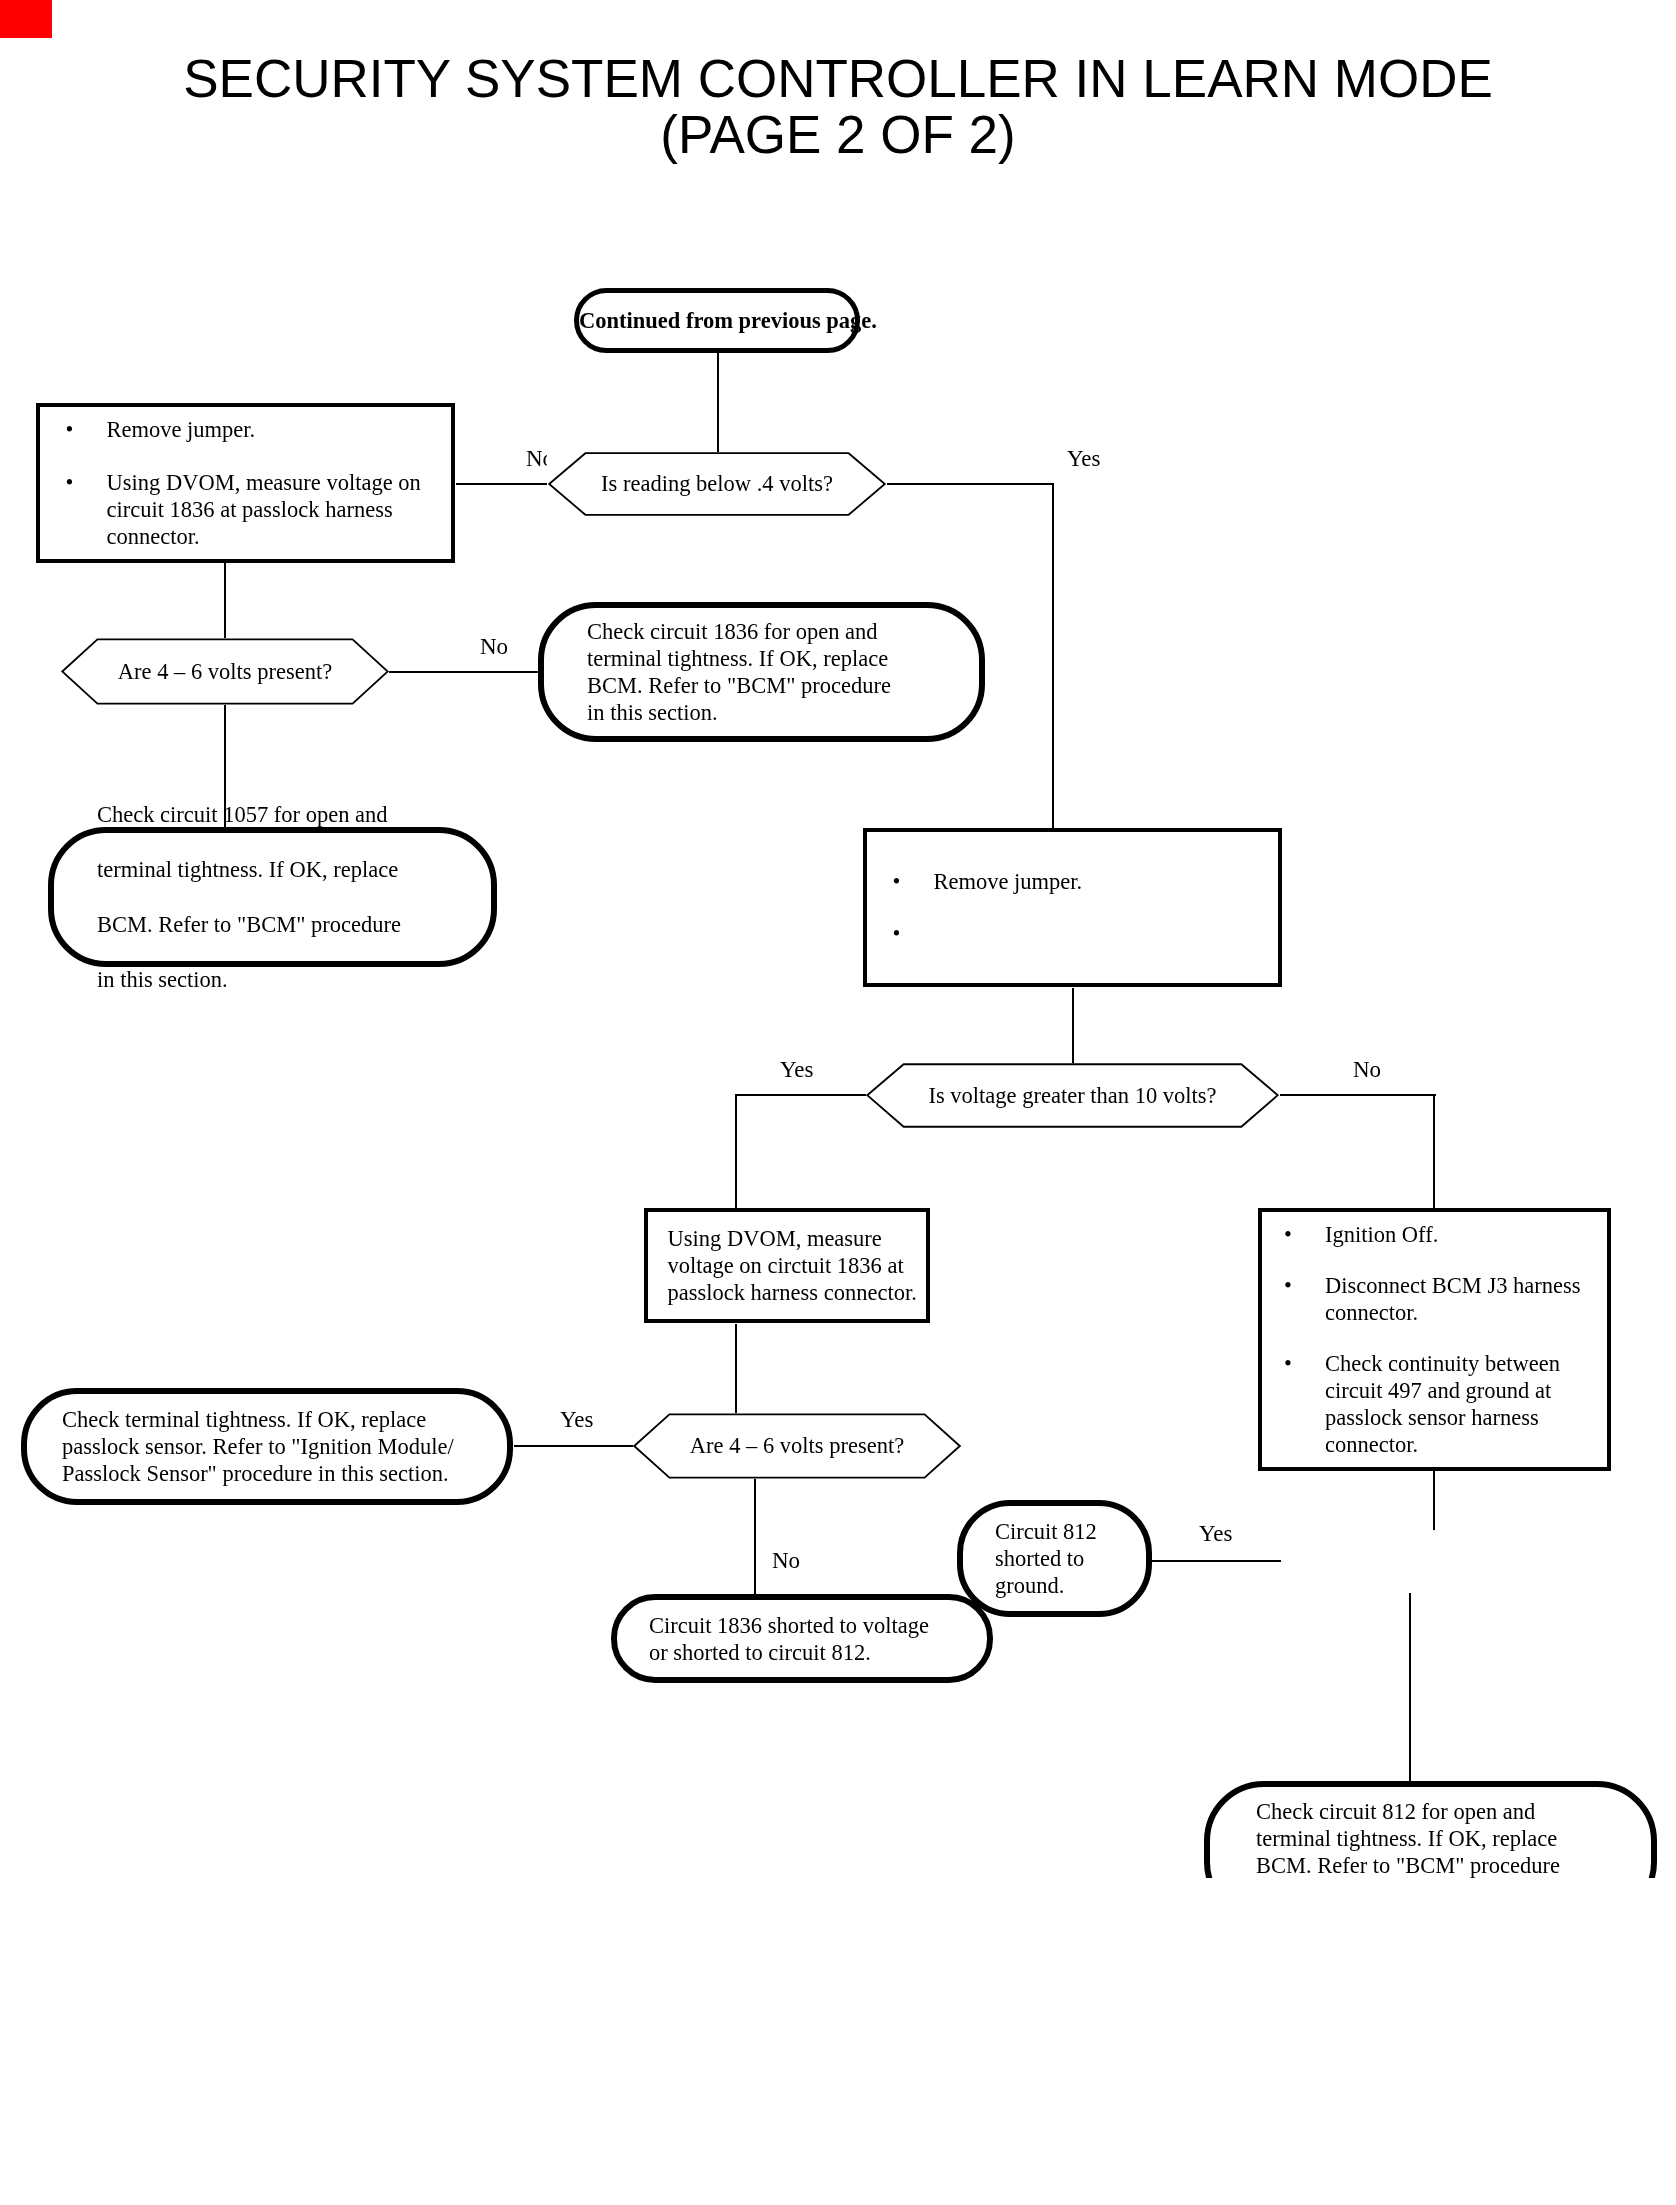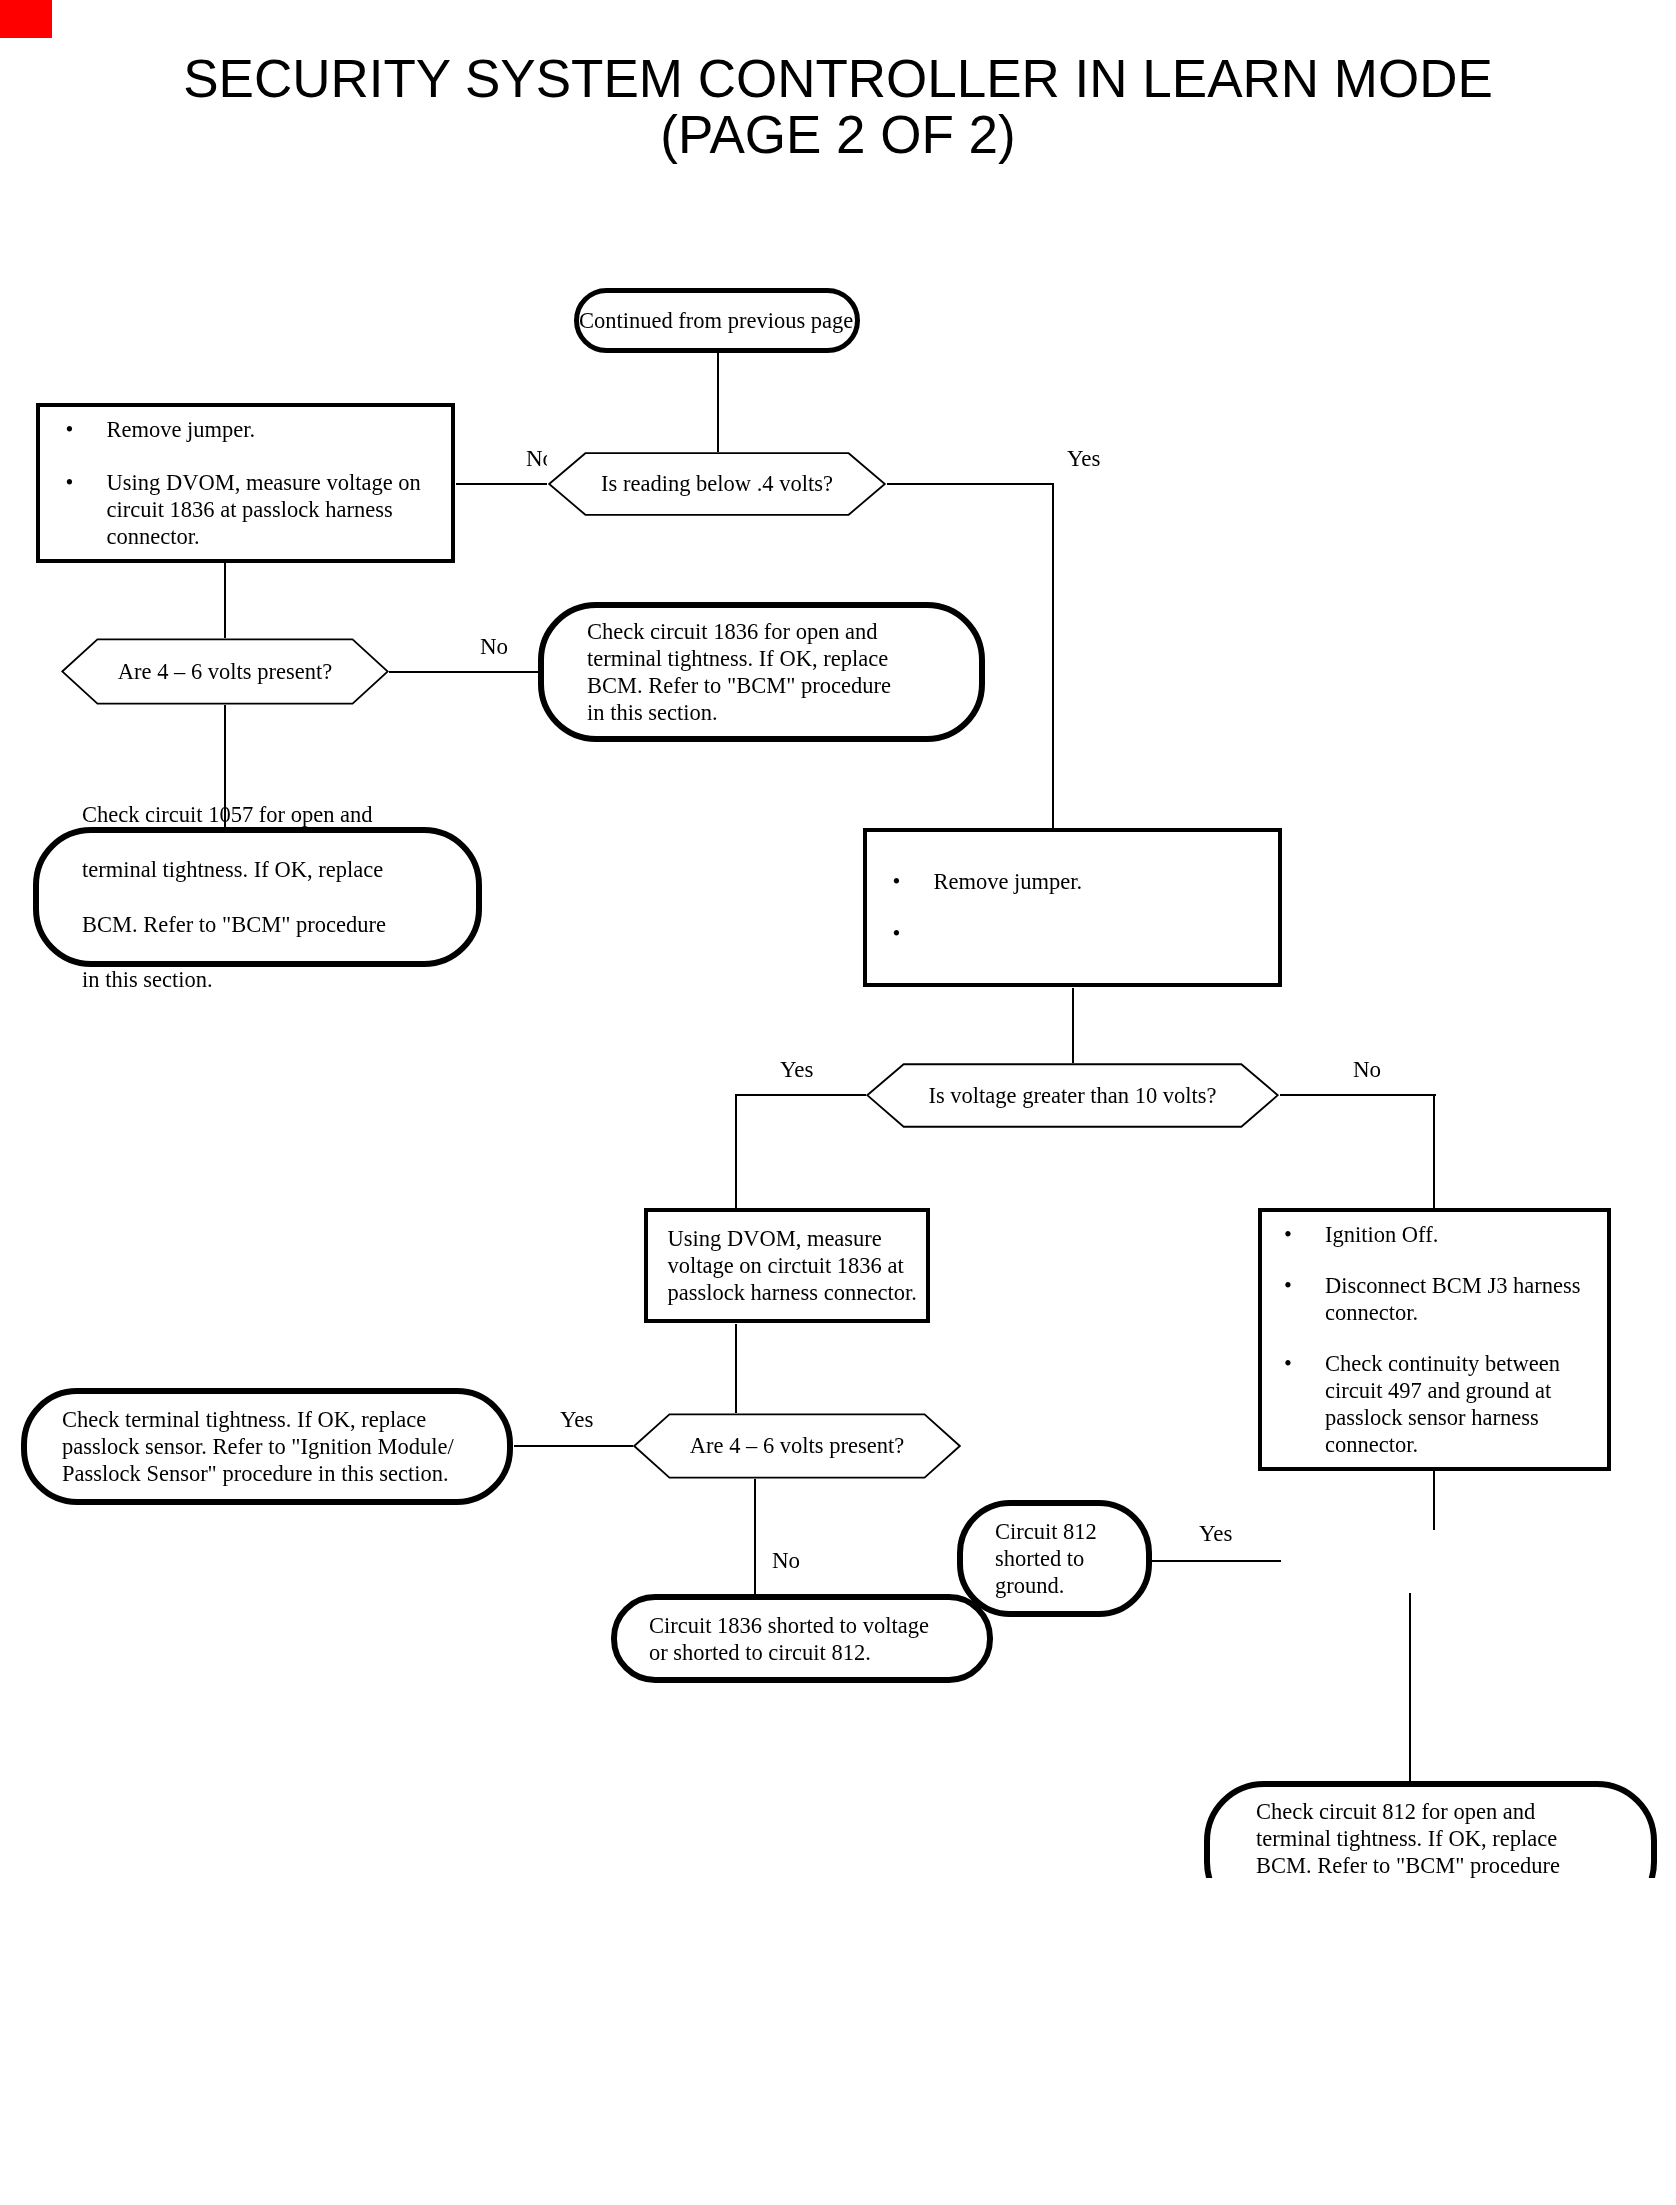--- a/index.html
+++ b/index.html
@@ -33,21 +33,21 @@
     border:4.9px solid #000;
     display:flex;flex-direction:column;justify-content:center;
   }
   .hex svg{position:absolute;left:0;top:0;}
   .hex .txt{
     position:absolute;left:0;top:0;right:0;bottom:0;
     display:flex;align-items:center;justify-content:center;
     white-space:nowrap;
   }
   .ln{white-space:nowrap;line-height:27px;}
-  .center{}
+  .center{font-weight:bold;}
   .line{position:absolute;background:#000;}
   .lbl{position:absolute;font-size:23px;line-height:24px;}
   .bullets{display:flex;flex-direction:column;row-gap:25.5px;}
   .bitem{display:flex;align-items:flex-start;}
   .bmark{width:41px;flex:0 0 41px;line-height:27px;}
   .btext{line-height:27px;}
   .corner-mark{position:absolute;}
 </style>
 </head>
 <body>
@@ -121,21 +121,21 @@
     <div class="txt">Are 4 – 6 volts present?</div>
   </div>
 
   <div class="node cap" style="left:538px;top:602px;width:447px;height:140px;border-radius:58px;padding-left:43px;">
     <div class="ln">Check circuit 1836 for open and</div>
     <div class="ln">terminal tightness. If OK, replace</div>
     <div class="ln">BCM. Refer to "BCM" procedure</div>
     <div class="ln">in this section.</div>
   </div>
 
-  <div class="node cap" style="left:33px;top:827px;width:449px;height:140px;border-radius:58px;padding-left:43px;gap:28px;">
+  <div class="node cap" style="left:48px;top:827px;width:449px;height:140px;border-radius:58px;padding-left:43px;gap:28px;">
     <div class="ln">Check circuit 1057 for open and</div>
     <div class="ln">terminal tightness. If OK, replace</div>
     <div class="ln">BCM. Refer to "BCM" procedure</div>
     <div class="ln">in this section.</div>
   </div>
 
   <div class="node rect" style="left:863px;top:828px;width:419px;height:159px;padding-left:25.5px;">
     <div class="bullets">
       <div class="bitem">
         <div class="bmark">•</div>

